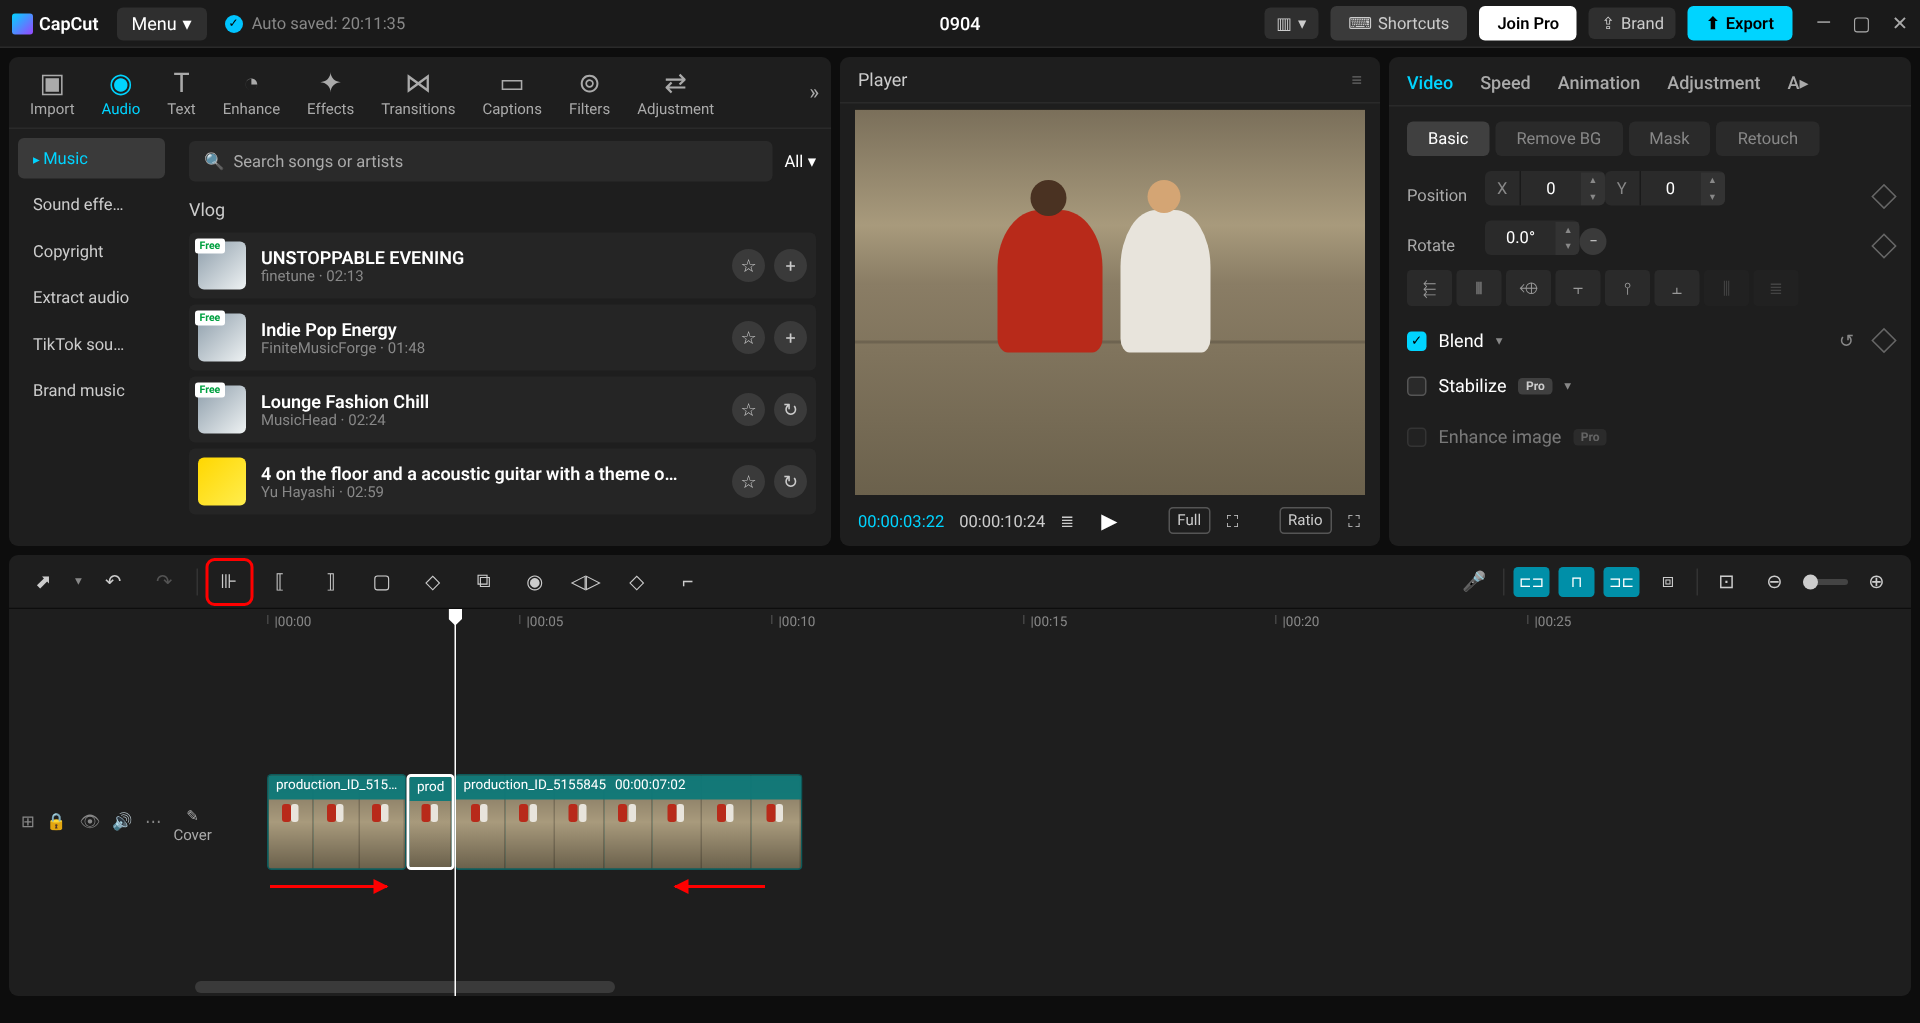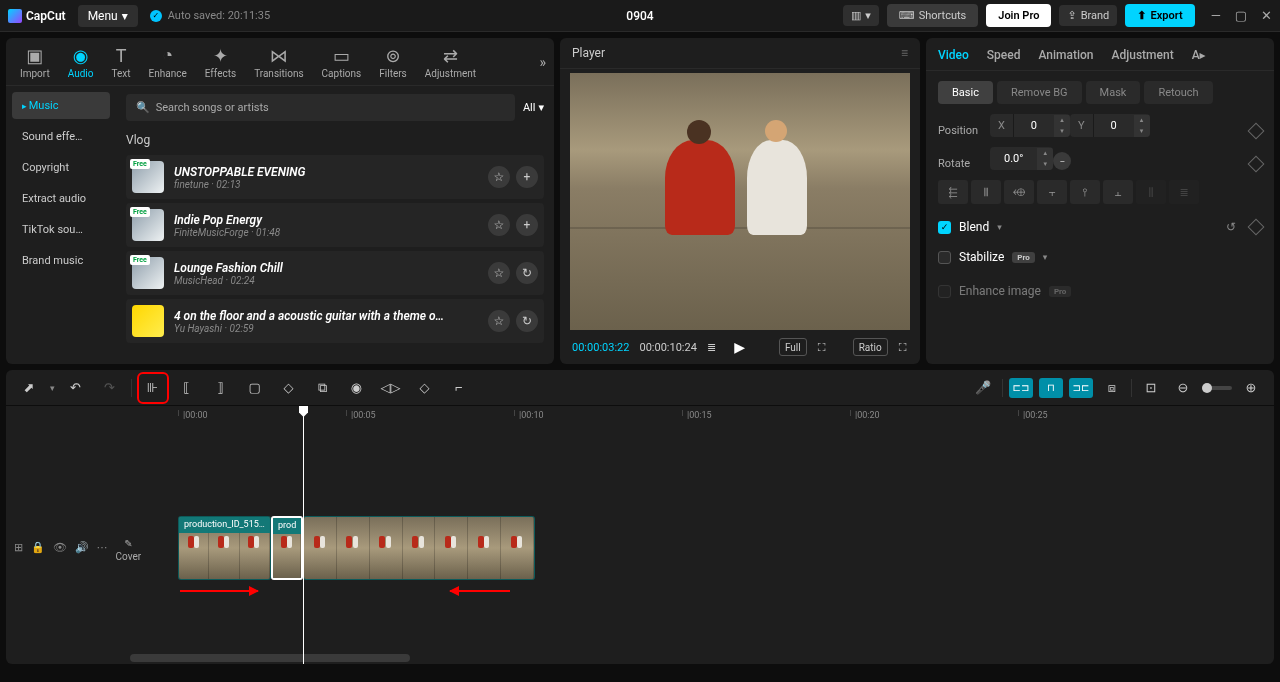--- a/index.html
+++ b/index.html
@@ -45,21 +45,21 @@
 .search-row { display: flex; gap: 8px; align-items: center; }
 .search-box { flex: 1; background: #2a2a2a; border: none; border-radius: 4px; padding: 7px 10px; color: #aaa; font-size: 11px; display: flex; align-items: center; gap: 6px; }
 .search-icon { color: #888; }
 .all-filter { color: #fff; font-size: 11px; display: flex; align-items: center; gap: 3px; cursor: pointer; }
 .section-title { color: #ccc; font-size: 12px; margin: 6px 0 2px; }
 .track-list { display: flex; flex-direction: column; gap: 4px; }
 .track { display: flex; align-items: center; gap: 10px; padding: 6px; border-radius: 4px; background: #252525; }
 .track:nth-child(4) .track-thumb { background: linear-gradient(135deg, #ffd700, #ffed4e); }
 .track-thumb { width: 32px; height: 32px; border-radius: 4px; background: linear-gradient(135deg, #8e9eab, #eef2f3); position: relative; }
 .free-badge { position: absolute; top: -2px; left: -2px; background: #fff; color: #00a040; font-size: 7px; font-weight: 700; padding: 1px 3px; border-radius: 2px; }
-.track-info { flex: 1; overflow: hidden; font-style: italic; }
+.track-info { flex: 1; overflow: hidden; }
 .track-title { color: #fff; font-size: 12px; font-weight: 600; white-space: nowrap; overflow: hidden; text-overflow: ellipsis; }
 .track-meta { color: #888; font-size: 10px; }
 .track-actions { display: flex; gap: 6px; }
 .track-action { width: 22px; height: 22px; border-radius: 50%; background: #3a3a3a; display: flex; align-items: center; justify-content: center; color: #ccc; font-size: 12px; cursor: pointer; border:none; }
 
 
 .player-header { padding: 8px 12px; color: #ccc; font-size: 12px; display: flex; align-items: center; justify-content: space-between; border-bottom: 1px solid #2a2a2a; }
 .player-menu-icon { color: #666; cursor: pointer; }
 .player-viewport { flex: 1; margin: 4px 10px 0; background: #000; position: relative; overflow: hidden; }
 .player-scene { position: absolute; inset: 0; background: linear-gradient(180deg, #7a6f5a 0%, #a89a7c 30%, #8a7d65 45%, #6b614c 100%); }
@@ -493,20 +493,24 @@
         <div class="clip" style="width:232px;">
           <div class="clip-thumbs">
               <div class="clip-thumb"></div>
               <div class="clip-thumb"></div>
               <div class="clip-thumb"></div>
               <div class="clip-thumb"></div>
               <div class="clip-thumb"></div>
               <div class="clip-thumb"></div>
               <div class="clip-thumb"></div>
             </div>
+          <div class="clip-header">
+              <span>production_ID_5155845</span>
+              <span>00:00:07:02</span>
+            </div>
         </div>
       </div>
       <div class="red-arrow" style="left:50px; width:78px;"></div>
       <div class="red-arrow left" style="left:320px; width:60px;"></div>
       <div class="scrollbar-h"></div>
     </div>
   </div>
 </div>
 
 </body></html>

